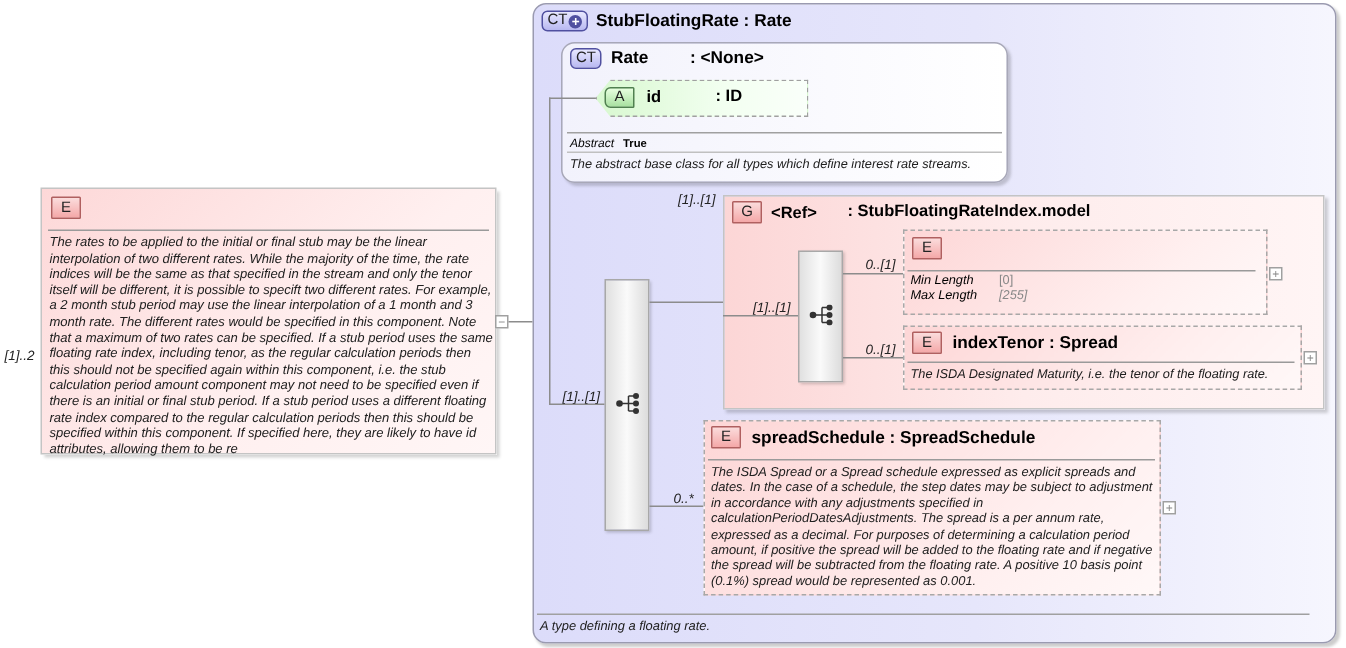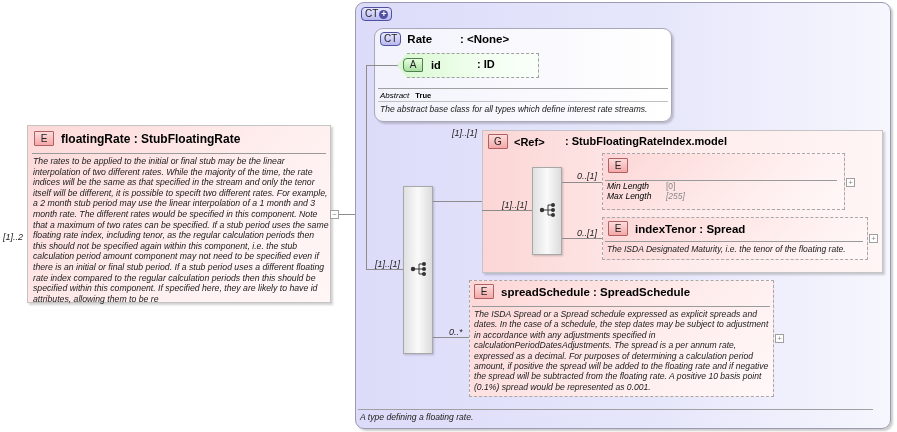--- a/index.html
+++ b/index.html
@@ -69,38 +69,38 @@
   .seq-icon { position: absolute; }
 </style>
 </head>
 <body>
 
 <div class="mult abs" style="left:3px; top:232px;">[1]..2</div>
 
 <div class="pink-card" style="left:27px; top:125px; width:304px; height:178px;">
   <div class="abs" style="left:6px; top:5px; display:flex; align-items:center; gap:7px;">
     <span class="badge-e">E</span>
-    <span class="card-title" style="font-size:12px;">
-      <span>floatingRate</span><span> : </span><span>StubFloatingRate</span>
-    </span>
   </div>
   <div class="sep" style="left:4px; right:4px; top:27px;"></div>
   <div class="doc abs" style="left:5px; top:30px; width:296px; font-size:8.7px; line-height:10.6px;">The rates to be applied to the initial or final stub may be the linear interpolation of two different rates. While the majority of the time, the rate indices will be the same as that specified in the stream and only the tenor itself will be different, it is possible to specift two different rates. For example, a 2 month stub period may use the linear interpolation of a 1 month and 3 month rate. The different rates would be specified in this component. Note that a maximum of two rates can be specified. If a stub period uses the same floating rate index, including tenor, as the regular calculation periods then this should not be specified again within this component, i.e. the stub calculation period amount component may not need to be specified even if there is an initial or final stub period. If a stub period uses a different floating rate index compared to the regular calculation periods then this should be specified within this component. If specified here, they are likely to have id attributes, allowing them to be re</div>
 </div>
 
 <div class="expander" style="left:330px; top:210px;">−</div>
 <div class="line-h" style="left:339px; top:214px; width:16px;"></div>
 
 <div class="abs" style="left:355px; top:2px; width:536px; height:427px; border:1px solid #9a9ab0; border-radius:9px; background: linear-gradient(90deg, #dcdcfa 0%, #e6e6fb 55%, #f6f6fe 100%); box-shadow: 2px 2px 2px rgba(0,0,0,0.2);">
 </div>
 
 <div class="abs" style="left:361px; top:7px; display:flex; align-items:center; gap:5px;">
   <span class="badge-ct" style="display:inline-flex; align-items:center; gap:1px;">
     <span>CT</span>
     <span style="display:inline-block; width:9px; height:9px; border-radius:50%; background:#5050a0; color:#fff; font-size:9px; line-height:9px; text-align:center; font-weight:bold;">+</span>
+  </span>
+  <span class="card-title">
+    <span>StubFloatingRate</span><span> : </span><span>Rate</span>
   </span>
 </div>
 
 <div class="abs" style="left:374px; top:28px; width:298px; height:94px; border:1px solid #a8a8b8; border-radius:9px; background: linear-gradient(90deg, #f2f2fc, #fafafe 60%, #ffffff); box-shadow: 2px 2px 2px rgba(0,0,0,0.18);"></div>
 <div class="abs" style="left:380px; top:32px; display:flex; align-items:center; gap:6px;">
   <span class="badge-ct">CT</span>
   <span class="card-title" style="font-size:11.5px;">Rate</span>
   <span class="card-title abs" style="left:80px; top:1px;">
     <span>: </span><span>&lt;None&gt;</span>
   </span>

